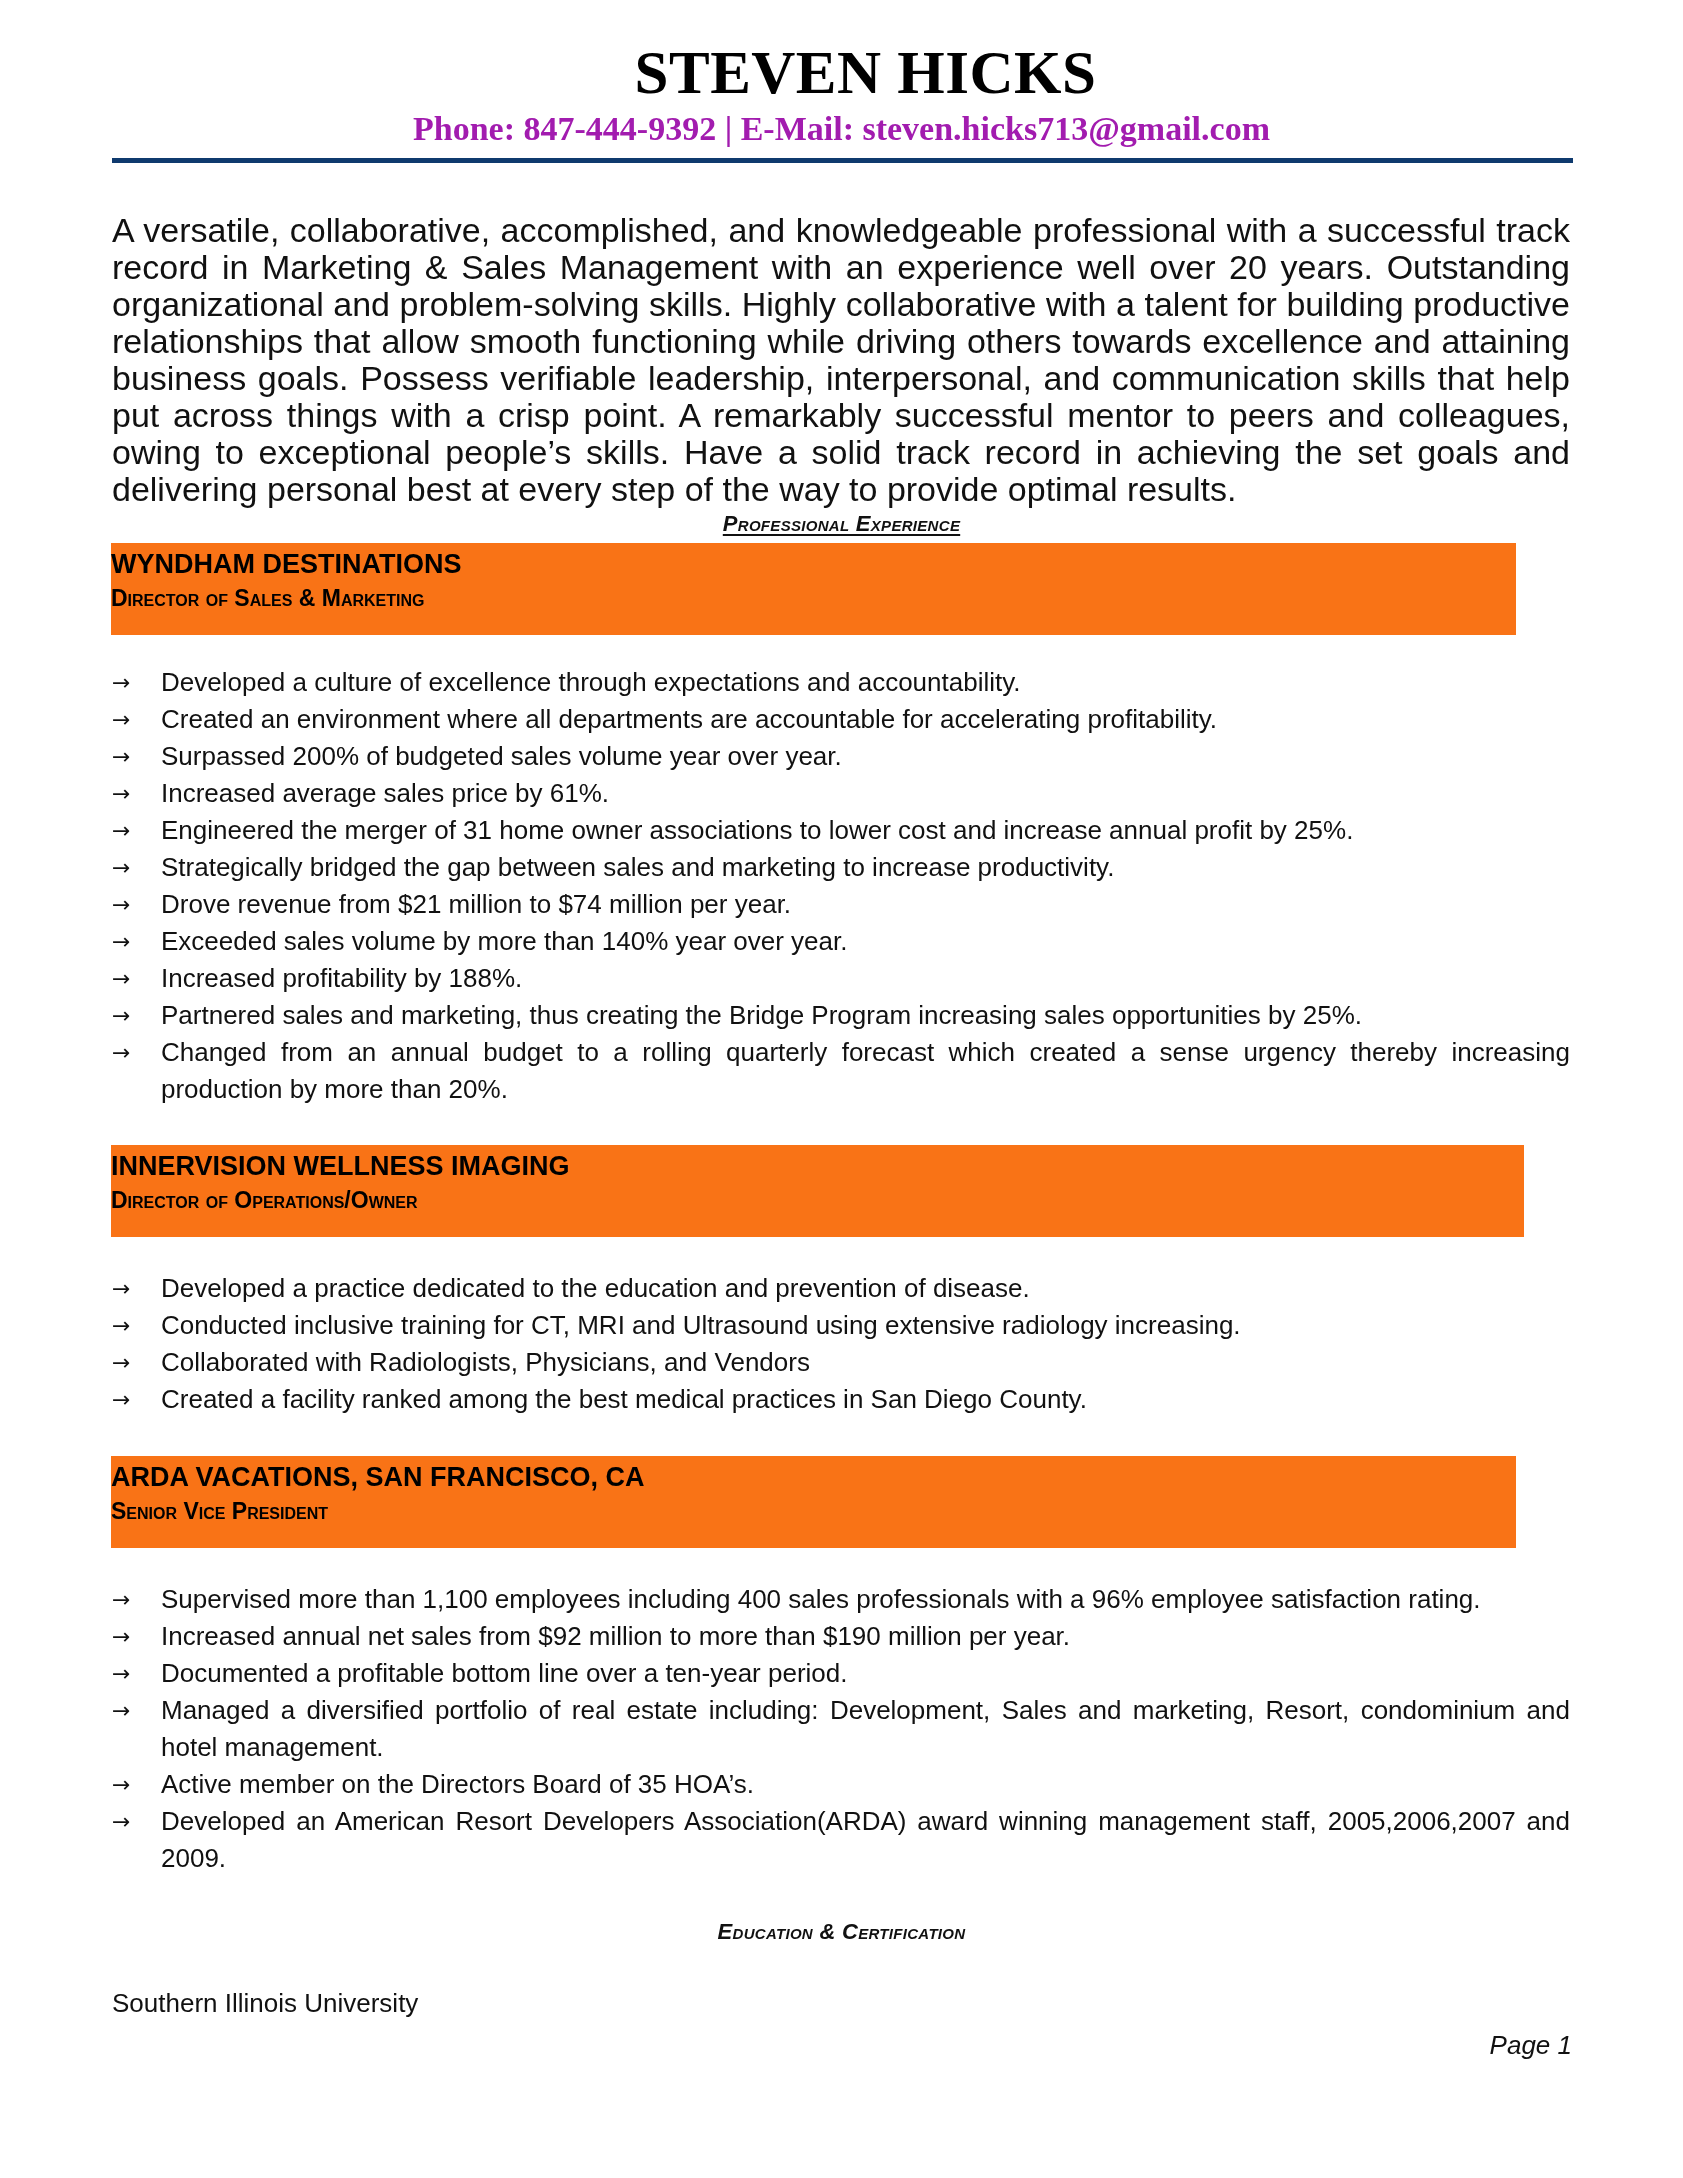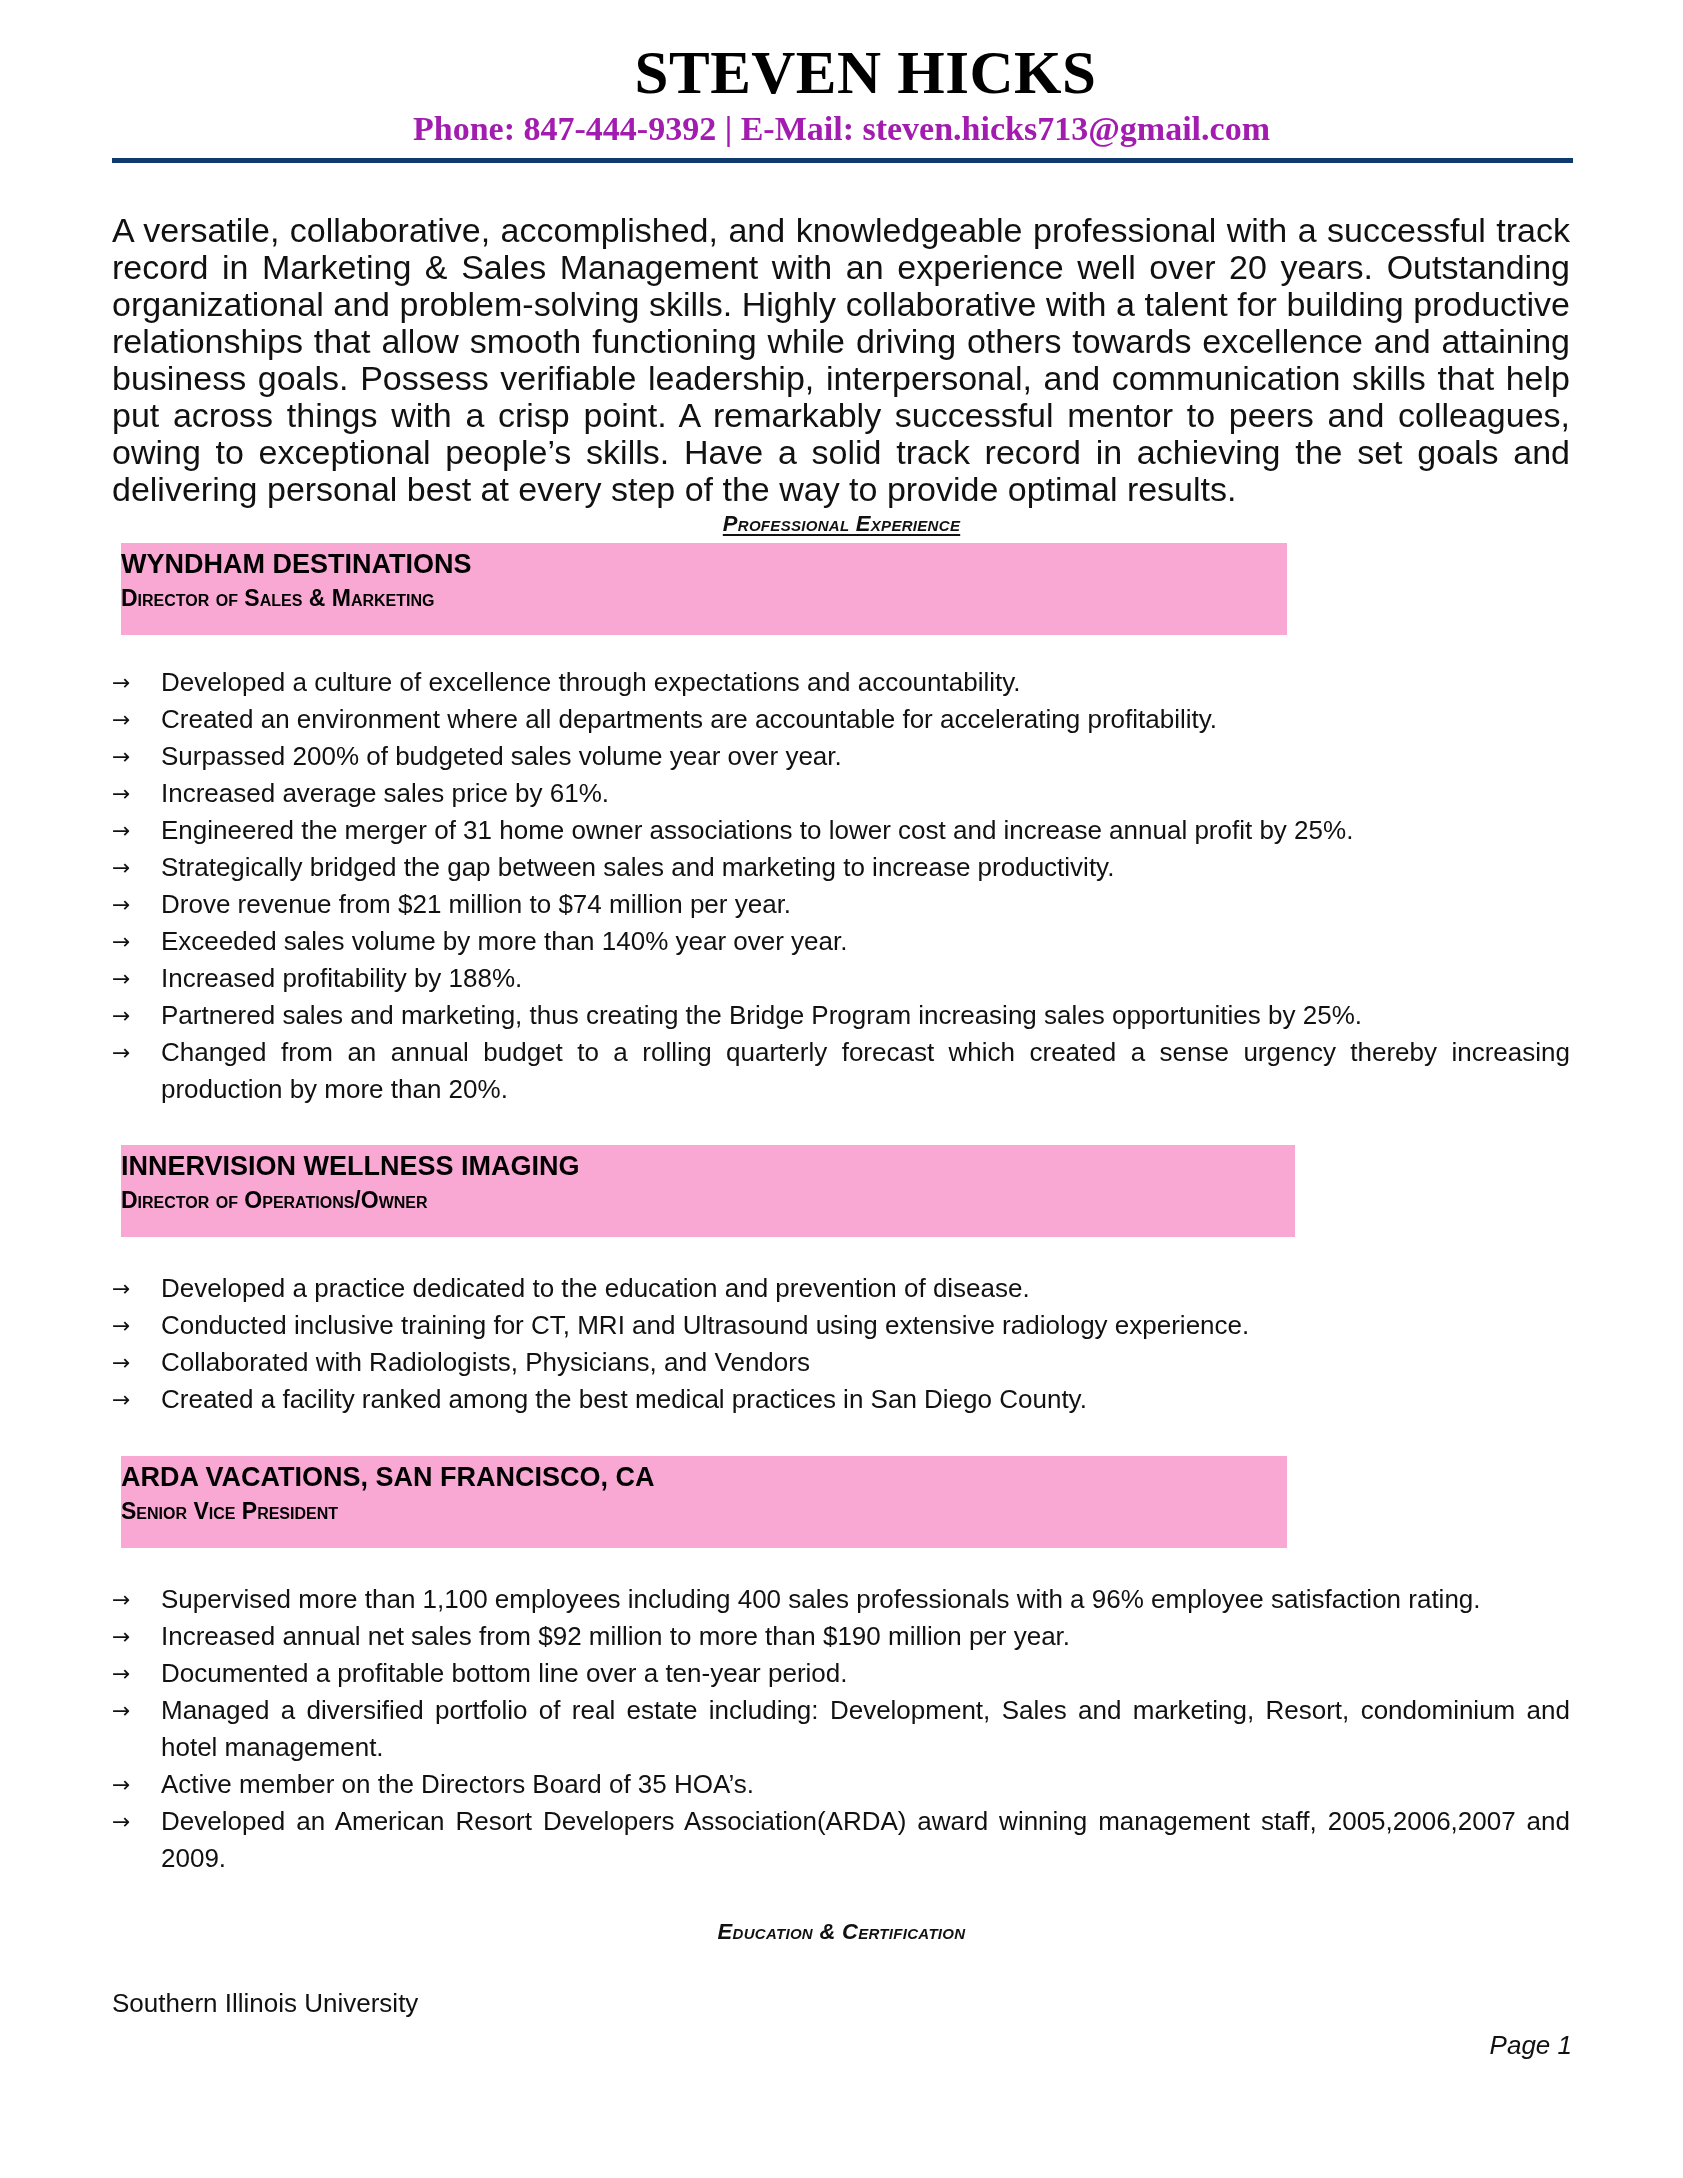--- a/index.html
+++ b/index.html
@@ -25,22 +25,22 @@
     position: absolute; left: 112px; width: 1458px; top: 212px;
     font-size: 34px; line-height: 37px; text-align: justify; margin: 0;
   }
   .section-heading {
     position: absolute; left: 0; width: 1683px; text-align: center;
     font-weight: bold; font-size: 22px; font-variant: small-caps;
     letter-spacing: 0.3px; line-height: 30px; font-style: italic;
   }
   .section-heading span.u { text-decoration: underline; text-underline-offset: 3px; text-decoration-thickness: 2px; }
   .jobbox {
-    position: absolute; left: 121px; width: 1166px; height: 92px;
-    background: #f9a8d4;
+    position: absolute; left: 111px; width: 1405px; height: 92px;
+    background: #f97316;
   }
   .company {
     position: absolute; left: 0; top: 4px; font-weight: bold; font-size: 27px;
     line-height: 34px; color: #000;
   }
   .jobtitle {
     position: absolute; left: 0; top: 40px; font-weight: bold; font-size: 23px;
     font-variant: small-caps; line-height: 30px; color: #000;
   }
   .bullets {
@@ -89,21 +89,21 @@
   <li><span class="arrow">→</span><span>Partnered sales and marketing, thus creating the Bridge Program increasing sales opportunities by 25%.</span></li>
   <li><span class="arrow">→</span><span>Changed from an annual budget to a rolling quarterly forecast which created a sense urgency thereby increasing production by more than 20%.</span></li>
 </ul>
 
 <div class="jobbox" style="top:1145px;padding-left:8px;">
   <div class="company">INNERVISION WELLNESS IMAGING</div>
   <div class="jobtitle">Director of Operations/Owner</div>
 </div>
 <ul class="bullets" style="top:1270px;">
   <li><span class="arrow">→</span><span>Developed a practice dedicated to the education and prevention of disease.</span></li>
-  <li><span class="arrow">→</span><span>Conducted inclusive training for CT, MRI and Ultrasound using extensive radiology experience.</span></li>
+  <li><span class="arrow">→</span><span>Conducted inclusive training for CT, MRI and Ultrasound using extensive radiology increasing.</span></li>
   <li><span class="arrow">→</span><span>Collaborated with Radiologists, Physicians, and Vendors</span></li>
   <li><span class="arrow">→</span><span>Created a facility ranked among the best medical practices in San Diego County.</span></li>
 </ul>
 
 <div class="jobbox" style="top:1456px;">
   <div class="company">ARDA VACATIONS, SAN FRANCISCO, CA</div>
   <div class="jobtitle">Senior Vice President</div>
 </div>
 <ul class="bullets" style="top:1581px;">
   <li><span class="arrow">→</span><span>Supervised more than 1,100 employees including 400 sales professionals with a 96% employee satisfaction rating.</span></li>

